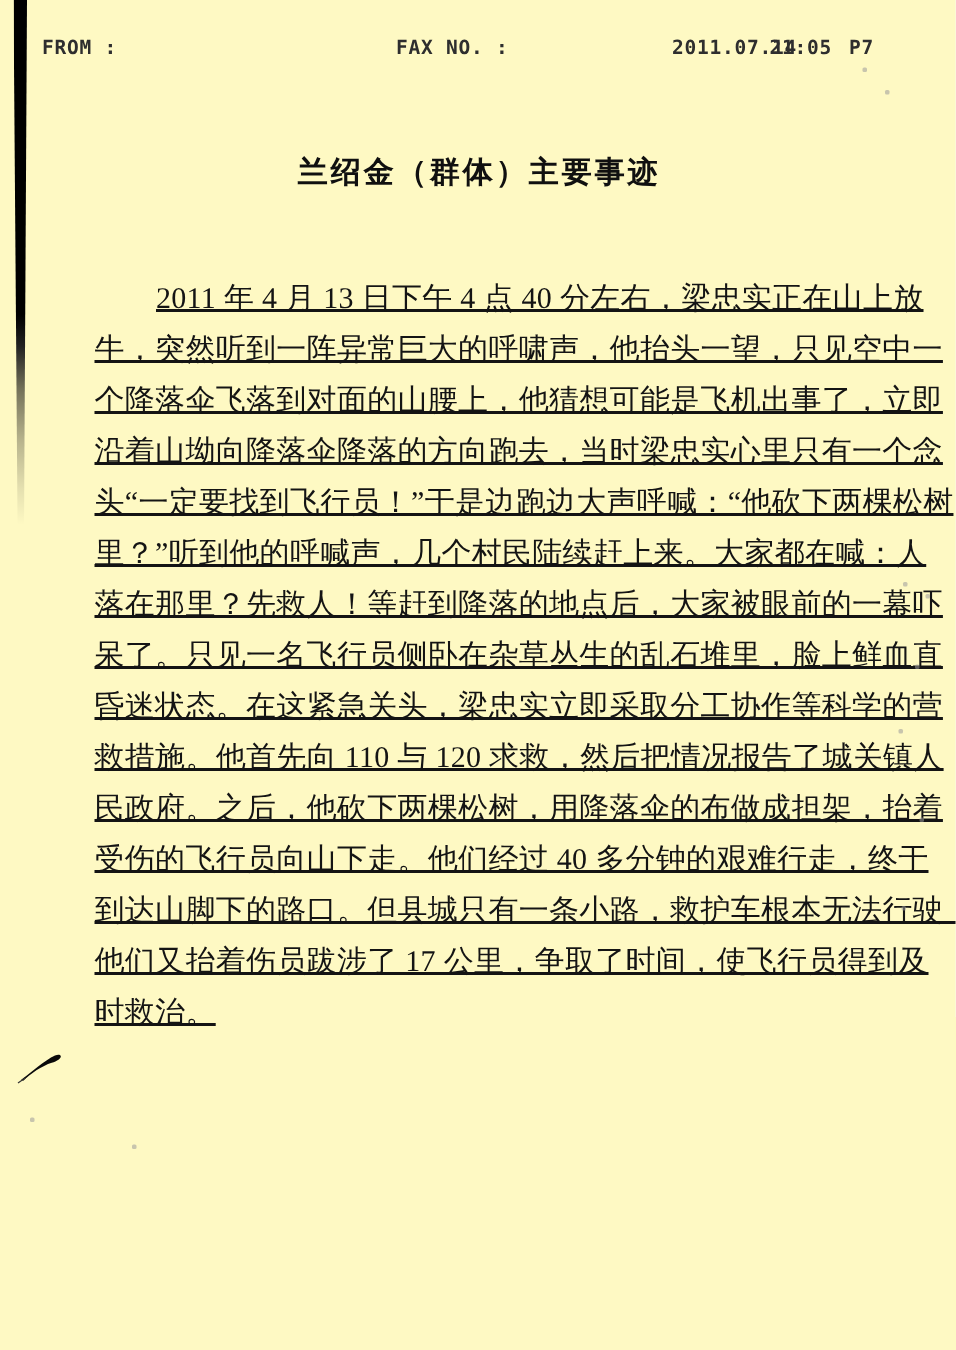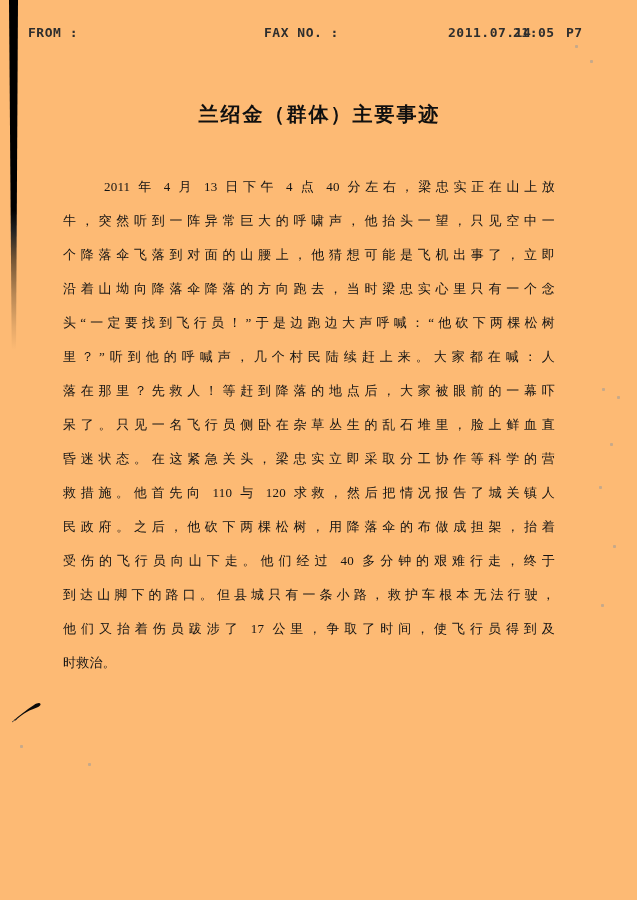--- a/index.html
+++ b/index.html
@@ -5,21 +5,21 @@
   html, body { margin: 0; padding: 0; }
   body {
     width: 637px; height: 900px;
     background: #f7f7f5;
     font-family: "Liberation Serif", "DejaVu Serif", serif;
     overflow: hidden;
   }
   .fax-page {
     position: relative;
     width: 637px; height: 900px;
-    background: #fdba74;
+    background: #fef9c3;
   }
 
   
   .fax-header {
     position: absolute; top: 0; left: 0; right: 0; height: 50px;
     font-family: "DejaVu Sans Mono", "Liberation Mono", monospace;
     font-size: 13px; font-weight: bold; color: #2e2e2e;
     letter-spacing: 0.5px;
   }
   .fax-header span { position: absolute; top: 25px; white-space: pre; }
@@ -39,22 +39,22 @@
   }
 
   .doc-title {
     position: absolute; top: 100px; left: 0; width: 100%;
     margin: 1px; text-align: center;
     font-size: 20px; font-weight: bold; color: #101010;
     letter-spacing: 2px;
   }
 
   .doc-body {
-    position: absolute; top: 170px; left: 63px; width: 492px;
-    font-size: 13px; color: #141414;
+    position: absolute; top: 182px; left: 63px; width: 492px;
+    font-size: 20px; color: #141414; text-decoration: underline;
   }
   .body-line {
     height: 34px; line-height: 34px;
     text-align: justify; text-align-last: justify;
     letter-spacing: 0.2px;
     white-space: nowrap;
   }
   .body-line.first-line { text-indent: 41px; }
   .body-line.last-line  { text-align-last: left; }
 

